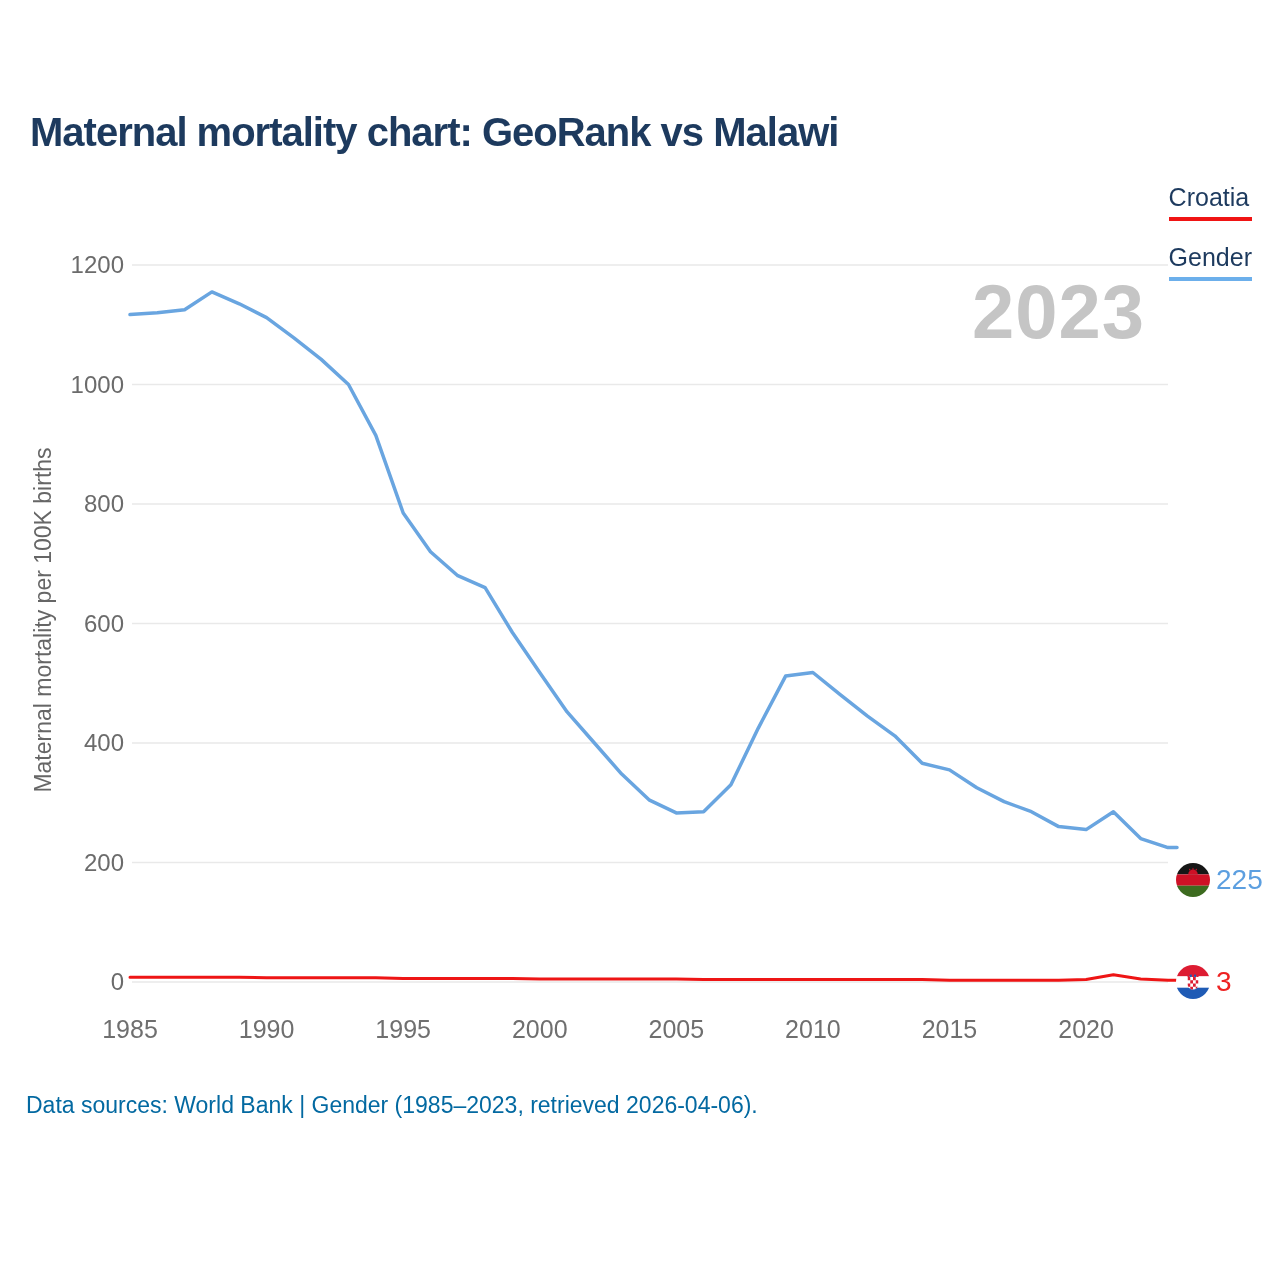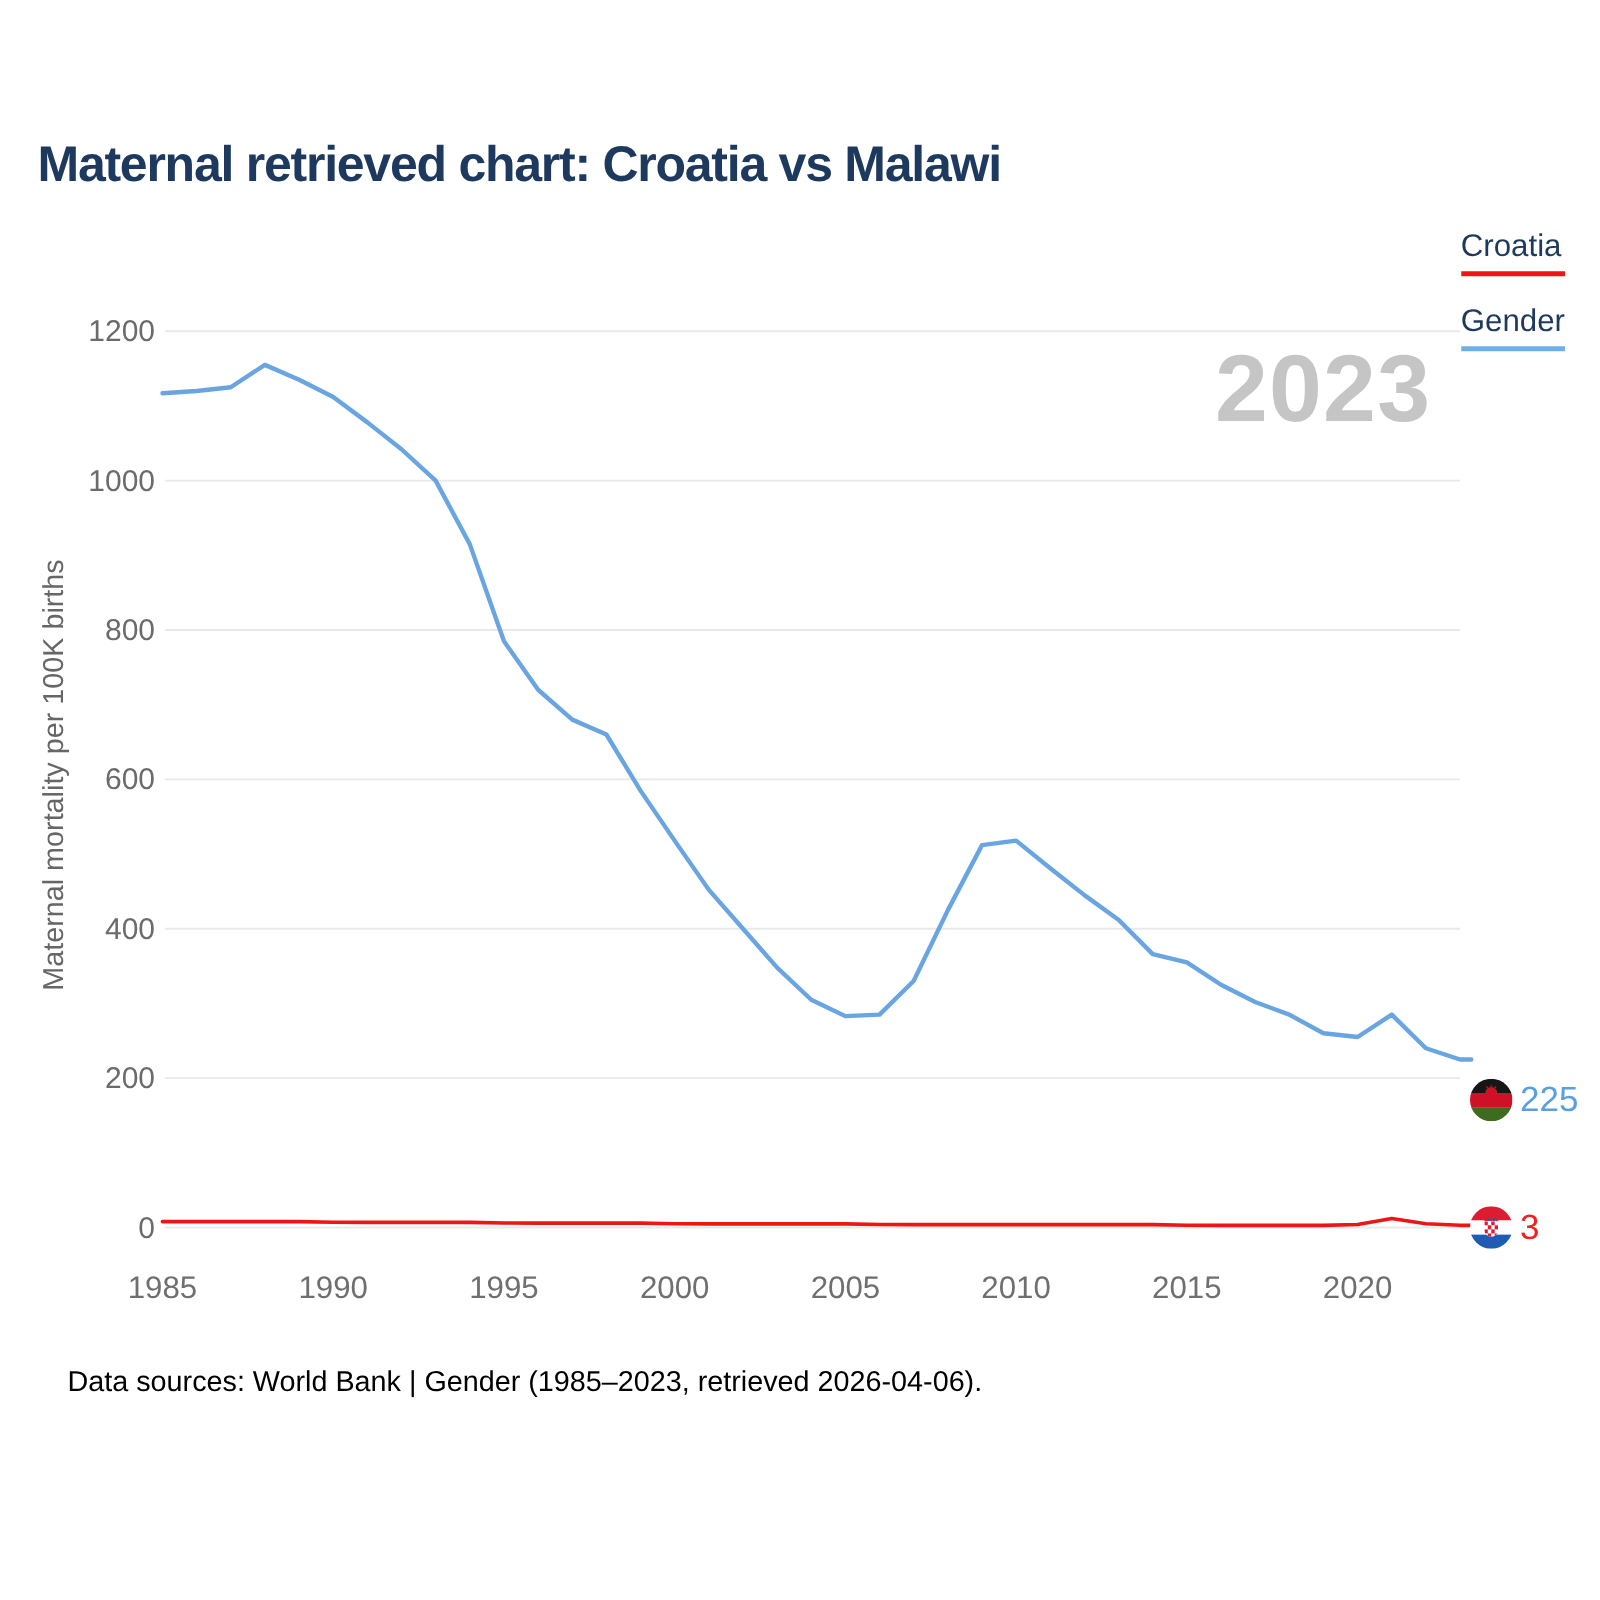--- a/index.html
+++ b/index.html
@@ -68,32 +68,32 @@
   }
   .end-label .flag { width: 34px; height: 34px; display: block; }
   .end-label.malawi  { left: 1176px; top: 831px; margin-top: 32px; }
   .end-label.croatia { left: 1176px; top: 965px; }
   .end-value { font-size: 28px; }
   .end-label.malawi  .end-value { color: #5c9fe0; }
   .end-label.croatia .end-value { color: #ee2222; }
 
   .footer {
     position: absolute;
-    left: 54px; top: 1086px;
+    left: 26px; top: 1086px;
     font-size: 23px;
     line-height: 39px;
-    color: #000000;
+    color: #0369a1;
   }
 </style>
 </head>
 <body>
 
 <div class="stage">
 
-  <h1 class="chart-title">Maternal retrieved chart: Croatia vs Malawi</h1>
+  <h1 class="chart-title">Maternal mortality chart: GeoRank vs Malawi</h1>
 
   <div class="legend">
     <div class="legend-item croatia">
       <span>Croatia</span>
     </div>
     <div class="legend-item malawi">
       <span>Gender</span>
     </div>
   </div>
 

